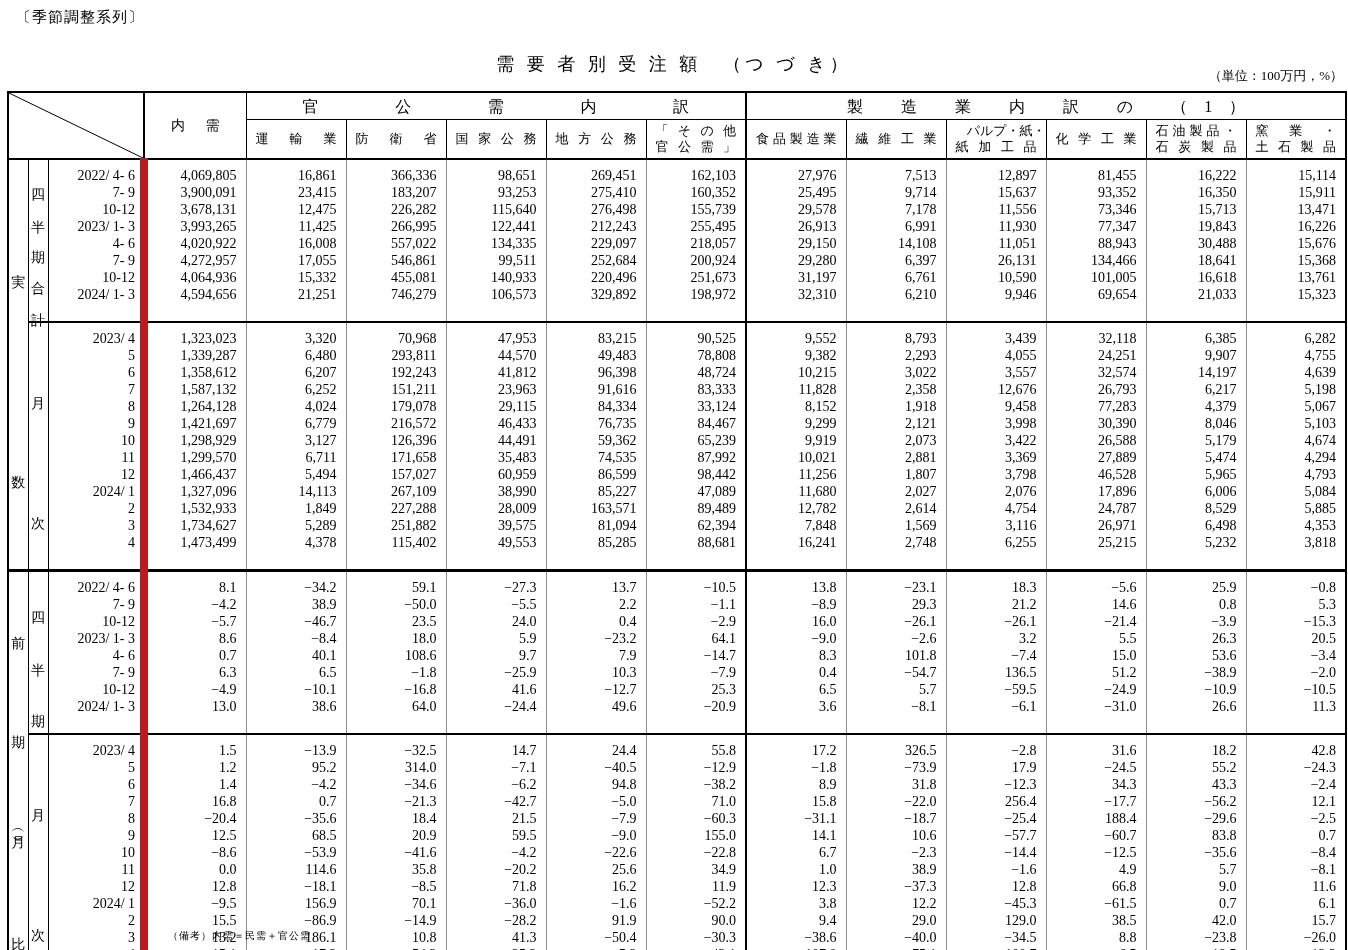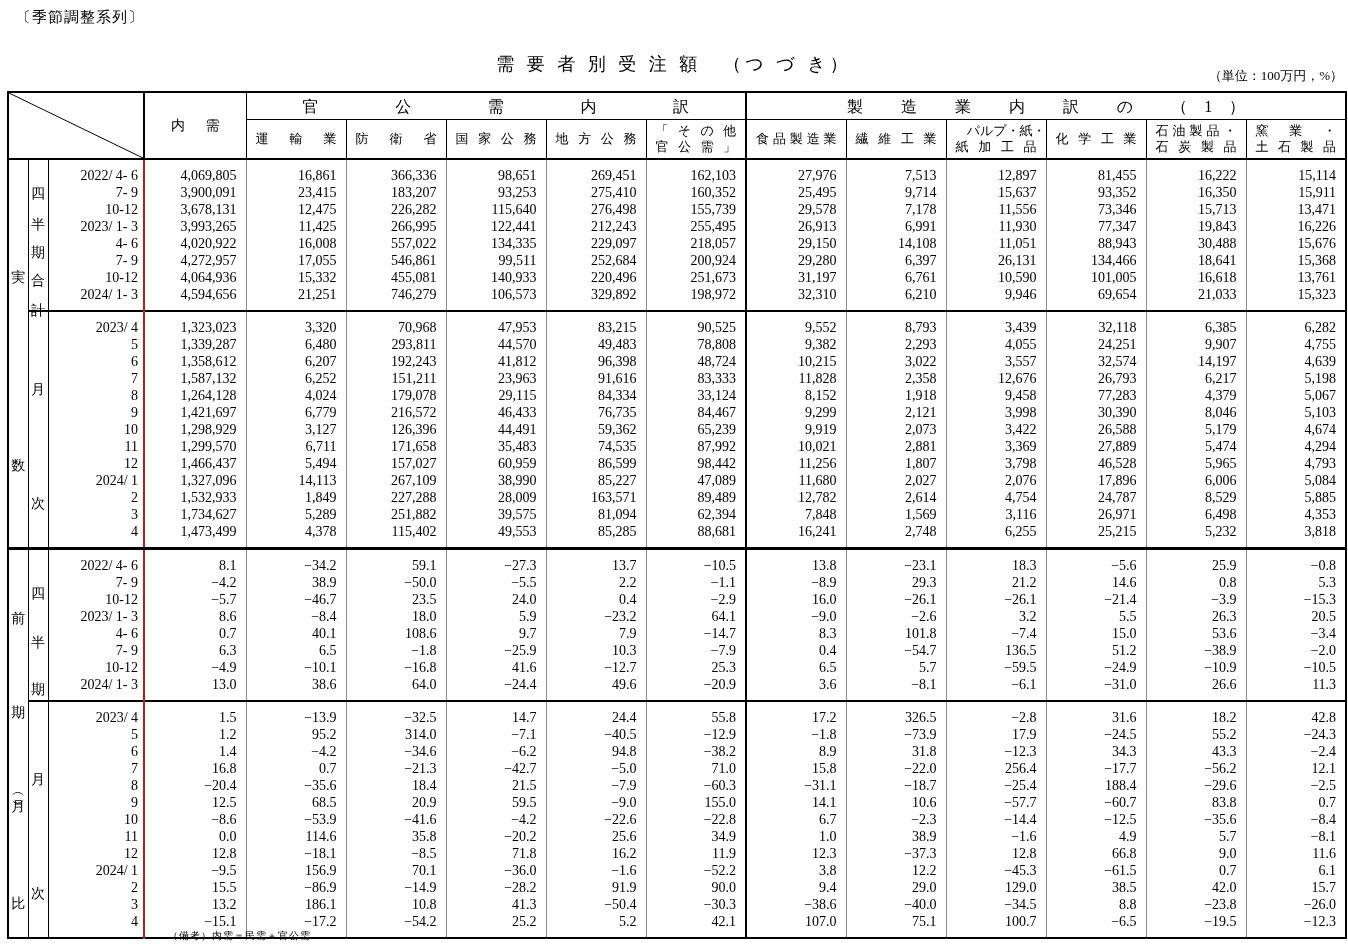--- a/index.html
+++ b/index.html
@@ -27,25 +27,25 @@
   .cline{text-align:center;}
   .h-domestic .jline{padding:0 26px;}
   .h-group .jline{font-size:16px;}
   .h-group.g1 .jline{padding:0 56px;}
   .h-group.g2 .jline{padding:0 100px;}
   .h-sub .jline{padding:0 9px;}
   tbody td{vertical-align:top;}
   .c-outer,.c-inner{position:relative;}
   .c-outer{border-right:1px solid #000;}
   .c-inner{border-right:1px solid #000;}
-  .c-period{border-right:2px solid #b91c1c;text-align:right;padding-right:5px;white-space:pre;}
+  .c-period{border-right:8px solid #b91c1c;text-align:right;padding-right:5px;white-space:pre;}
   .c-val{border-left:1px solid #8d8d8d;text-align:right;padding-right:9px;white-space:pre;}
   .c-val.m-first{border-left:2px solid #000;}
   tr.blk-first td{padding-top:7px;}
-  tr.blk-last td{padding-bottom:7px;}
+  tr.blk-last td{padding-bottom:18px;}
   tr.blk-sep td{border-top:2px solid #000;}
   tr.sec-sep td{border-top:3px solid #000;}
   .vlabel{position:absolute;top:4px;bottom:4px;left:0;right:0;display:flex;flex-direction:column;justify-content:space-around;align-items:center;}
   .vlabel span{writing-mode:vertical-rl;text-orientation:mixed;font-size:14px;letter-spacing:2px;}
   .footnote{position:absolute;top:929px;left:168px;font-size:10px;letter-spacing:1px;}
 </style>
 </head>
 <body>
 
 <div class="page">

